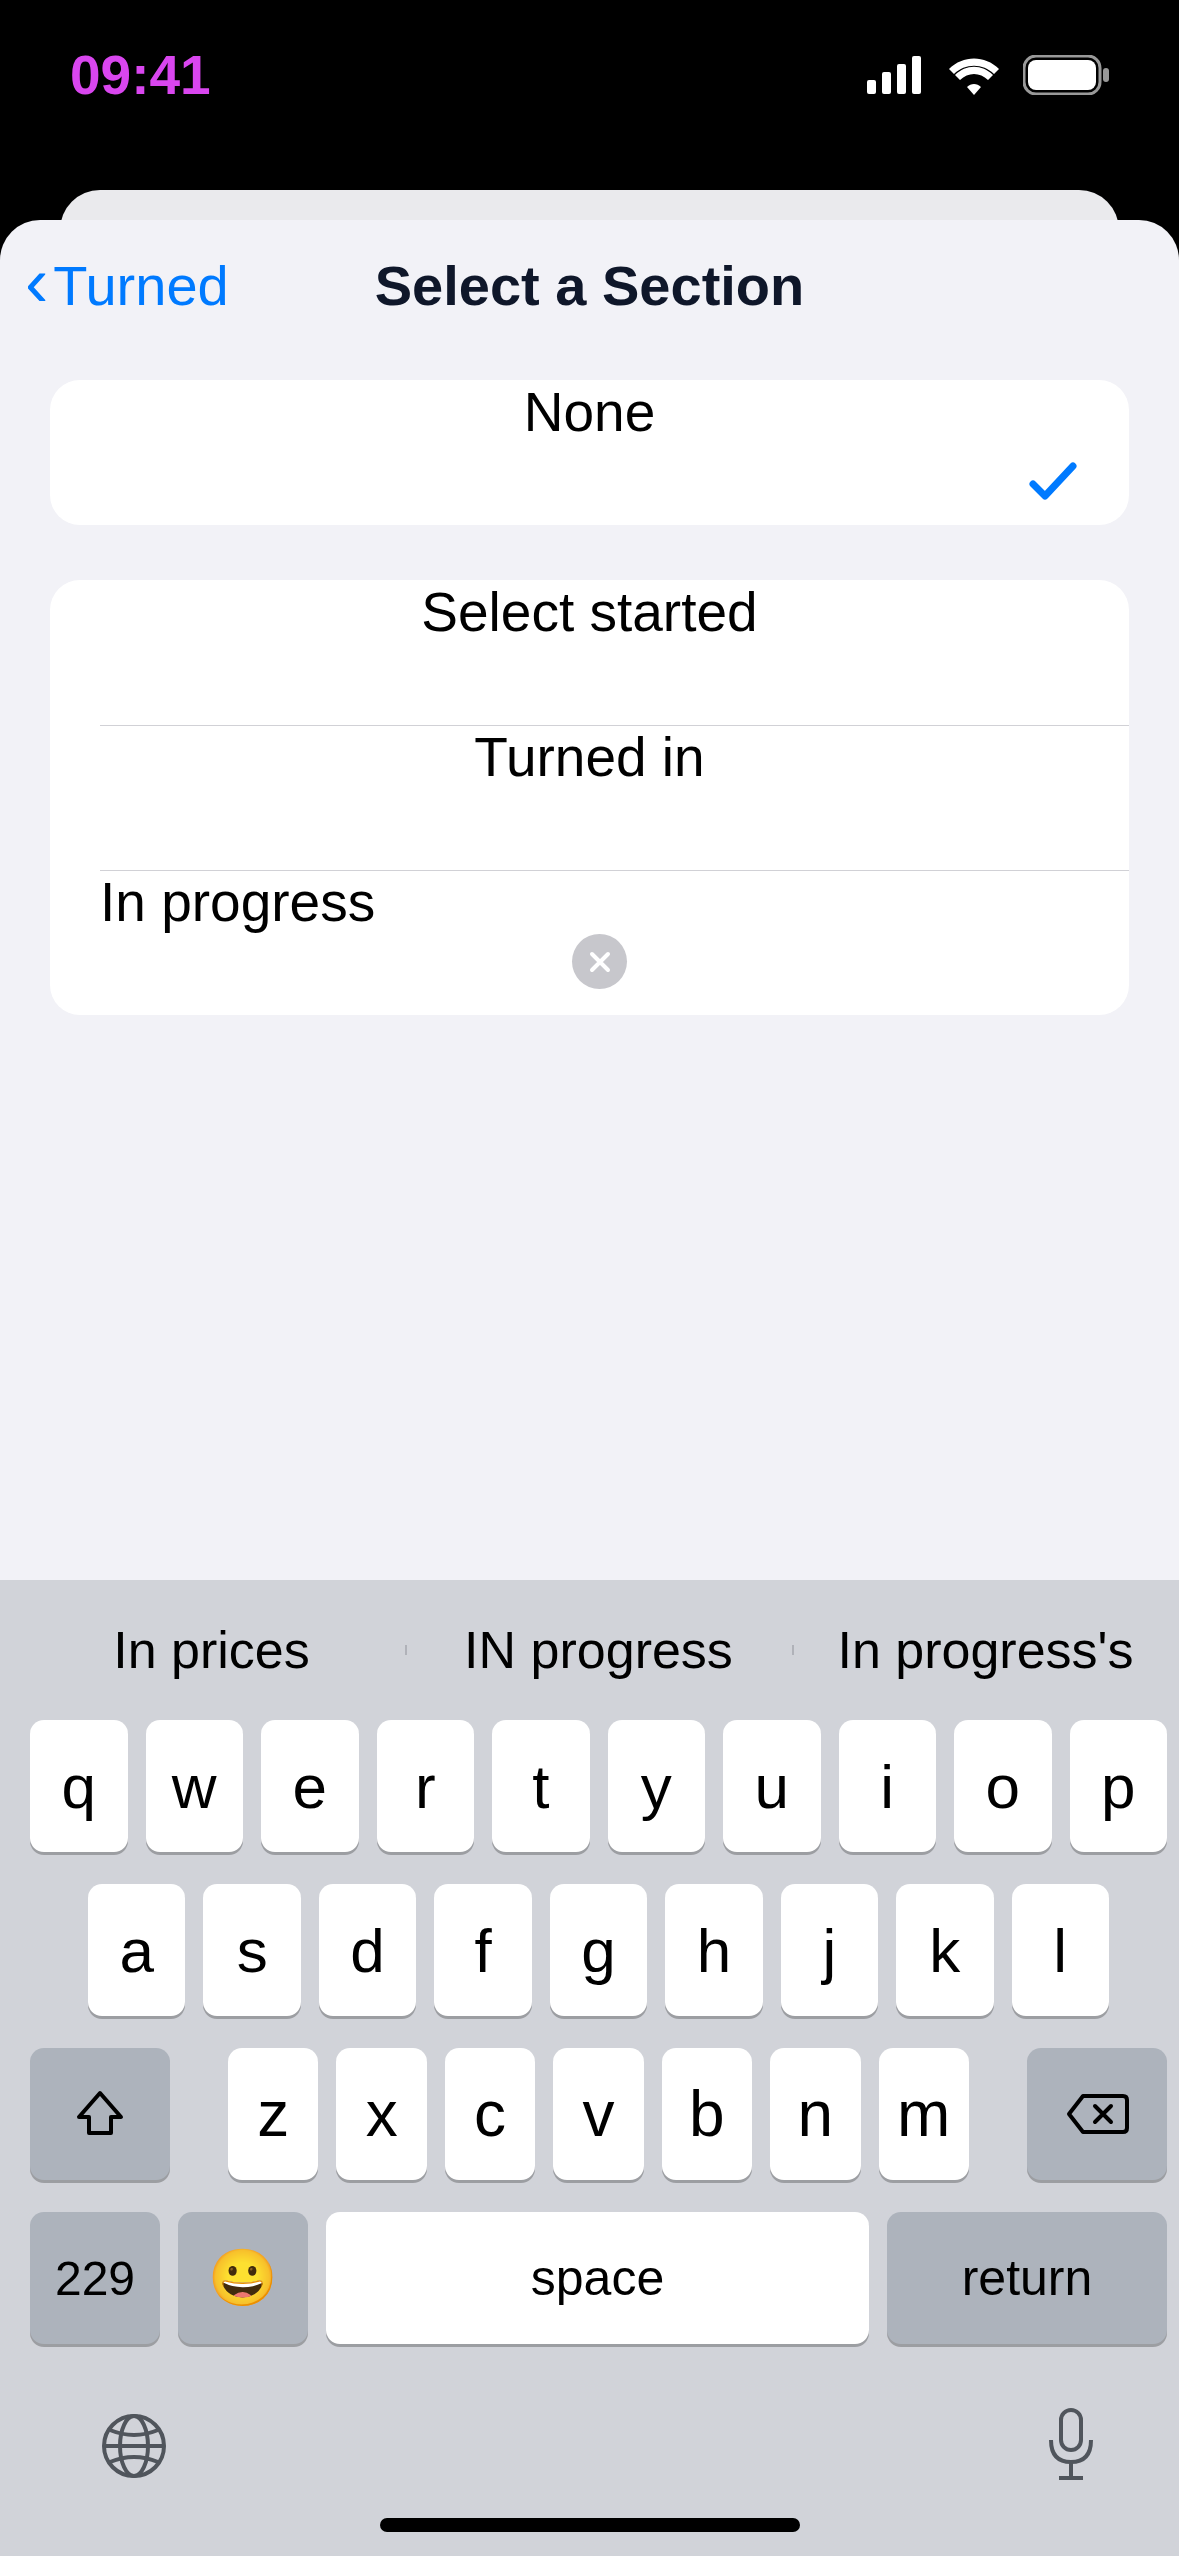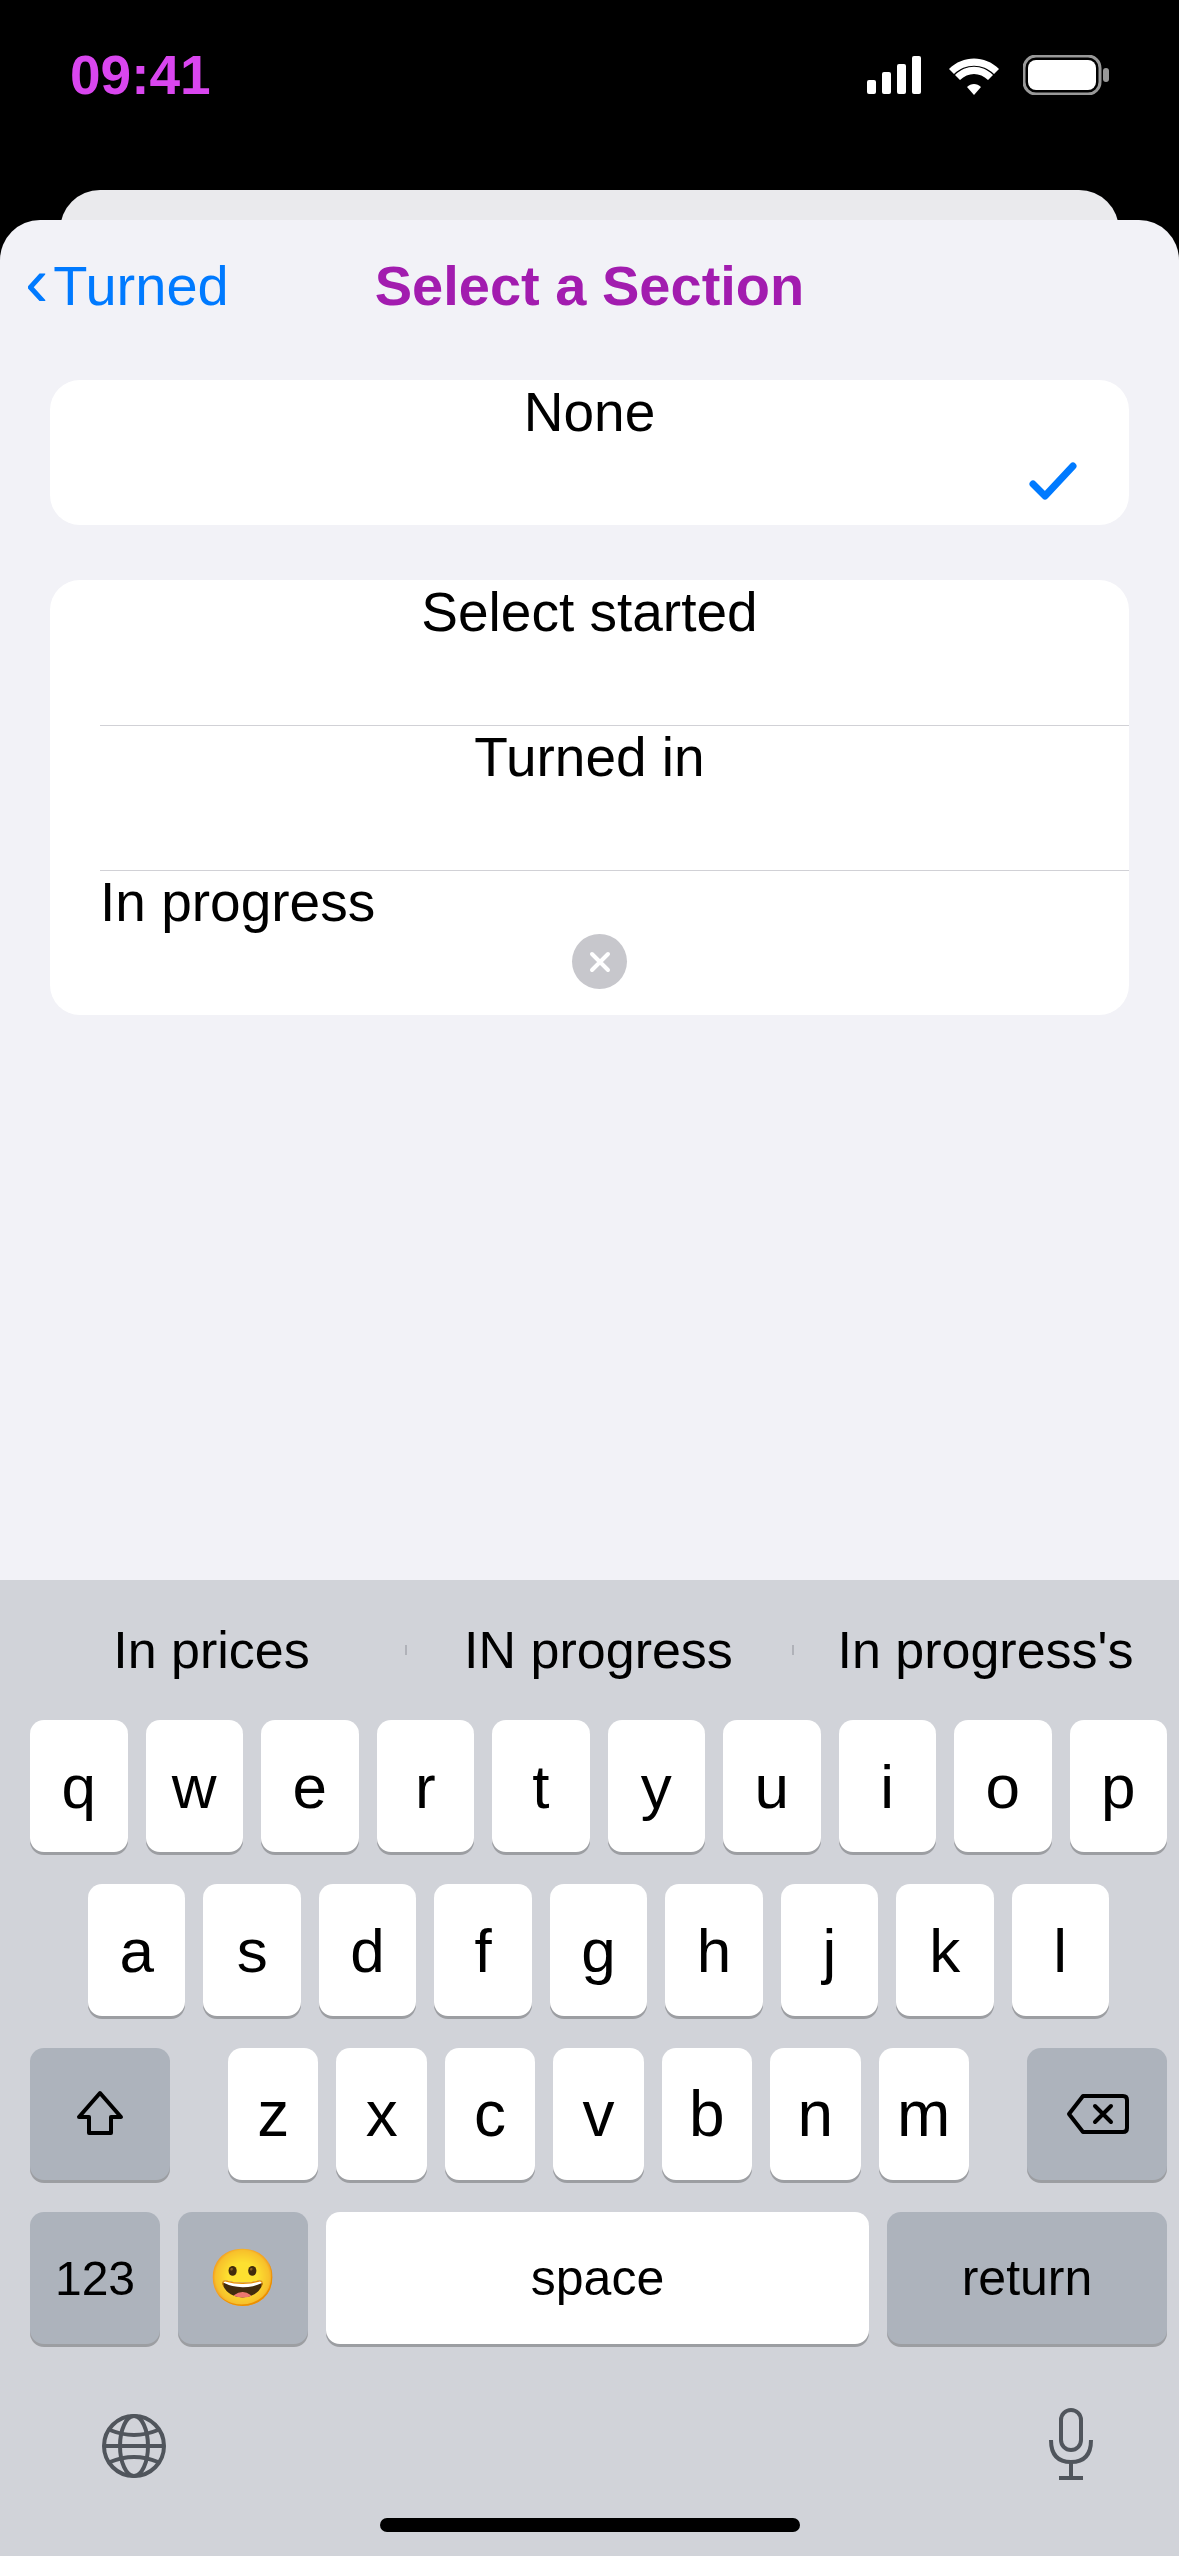--- a/index.html
+++ b/index.html
@@ -4,21 +4,21 @@
 <style>
   * { box-sizing: border-box; margin: 0; padding: 0; }
   html, body { width: 1179px; height: 2556px; font-family: -apple-system, "SF Pro Text", "Helvetica Neue", Arial, sans-serif; background: #000; overflow: hidden; }
   .status-bar { height: 150px; background: #000; color: #d946ef; display: flex; align-items: center; justify-content: space-between; padding: 0 70px; font-size: 55px; font-weight: 600; }
   .status-right { display: flex; align-items: center; gap: 22px; }
   .sheet-back { position: absolute; top: 190px; left: 60px; right: 60px; height: 60px; background: #eaeaed; border-radius: 40px 40px 0 0; }
   .sheet { position: absolute; top: 220px; left: 0; right: 0; bottom: 0; background: #f2f2f7; border-radius: 40px 40px 0 0; overflow: hidden; }
   .nav-bar { height: 130px; display: flex; align-items: center; position: relative; }
   .back-btn { display: flex; align-items: center; color: #007aff; font-size: 56px; padding-left: 25px; gap: 5px; }
   .back-chevron { font-size: 70px; font-weight: 500; line-height: 1; margin-top: -6px;}
-  .nav-title { position: absolute; left: 0; right: 0; text-align: center; font-size: 56px; font-weight: 600; color: #a21caf; pointer-events: none; }
+  .nav-title { position: absolute; left: 0; right: 0; text-align: center; font-size: 56px; font-weight: 600; color: #0f172a; pointer-events: none; }
   .content { padding: 30px 50px 0 50px; }
   .group { background: #fff; border-radius: 30px; overflow: hidden; margin-bottom: 55px; }
   .row { display: flex; align-items: center; padding: 0 50px; height: 145px; font-size: 55px; color: #000; position: relative; flex-direction: column; }
   .row + .row::before { content: ""; position: absolute; top: 0; left: 50px; right: 0; height: 1px; background: #d1d1d6; }
   .check { color: #007aff; font-size: 70px; margin-left: auto; }
   .input-row input { border: none; outline: none; font-size: 55px; font-family: inherit; width: 100%; background: transparent; color: #000; caret-color: #007aff; }
   .clear-btn { width: 55px; height: 55px; border-radius: 50%; background: #c7c7cc; color: #fff; display: flex; align-items: center; justify-content: center; font-size: 35px; margin-left: 20px; flex-shrink: 0; }
 
   
   .keyboard { position: absolute; bottom: 0; left: 0; right: 0; height: 976px; background: #d1d3d9; padding-left: 18px; }
@@ -158,21 +158,21 @@
       </div>
       <div class="key fn backspace">
         <svg width="64" height="48" viewBox="0 0 64 48">
             <path d="M18 6 L58 6 Q62 6 62 10 L62 38 Q62 42 58 42 L18 42 L4 24 Z" fill="none" stroke="#000" stroke-width="4" stroke-linejoin="round"></path>
             <path d="M30 16 L46 32 M46 16 L30 32" stroke="#000" stroke-width="4" stroke-linecap="round"></path>
           </svg>
       </div>
     </div>
 
     <div class="krow r4">
-      <div class="key fn num">123</div>
+      <div class="key fn num">229</div>
       <div class="key fn emoji">
         <span>😀</span>
       </div>
       <div class="key space">space</div>
       <div class="key fn return">return</div>
     </div>
 
     <div class="bottom-bar">
       <span class="globe">
         <svg width="72" height="72" viewBox="0 0 72 72">

